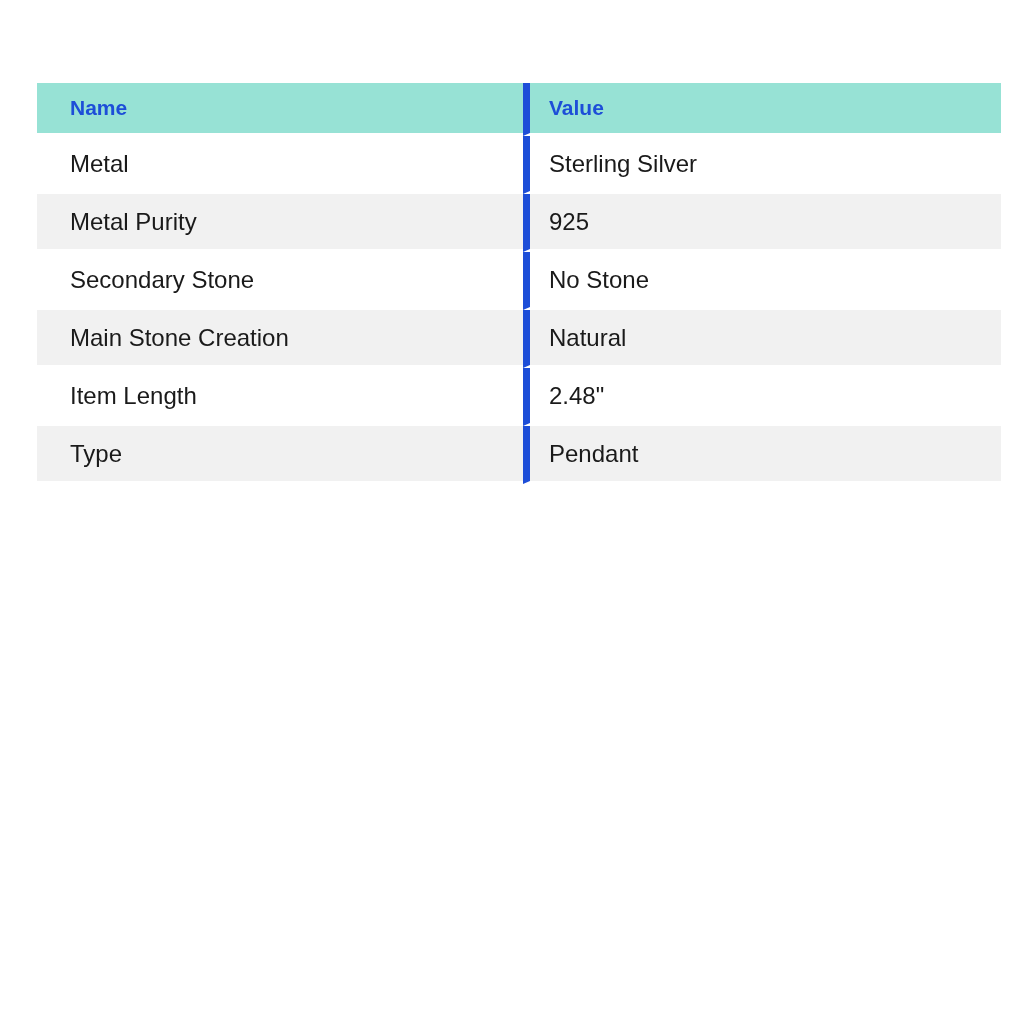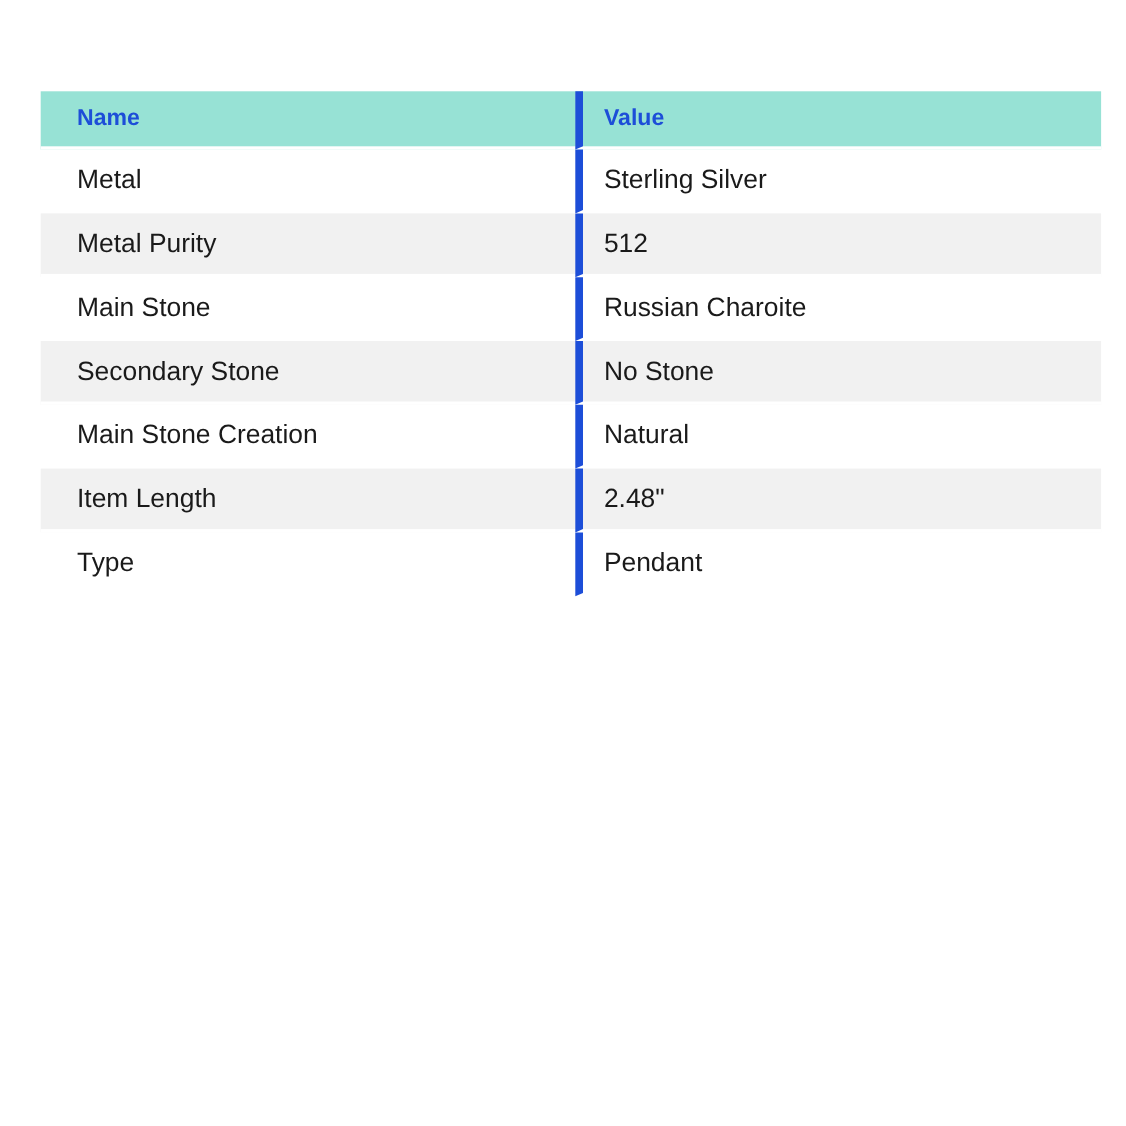--- a/index.html
+++ b/index.html
@@ -66,25 +66,21 @@
         <th>Value</th>
       </tr>
     </thead>
     <tbody>
       <tr>
         <td>Metal</td>
         <td>Sterling Silver</td>
       </tr>
       <tr>
         <td>Metal Purity</td>
-        <td>512</td>
-      </tr>
-      <tr>
-        <td>Main Stone</td>
-        <td>Russian Charoite</td>
+        <td>925</td>
       </tr>
       <tr>
         <td>Secondary Stone</td>
         <td>No Stone</td>
       </tr>
       <tr>
         <td>Main Stone Creation</td>
         <td>Natural</td>
       </tr>
       <tr>

